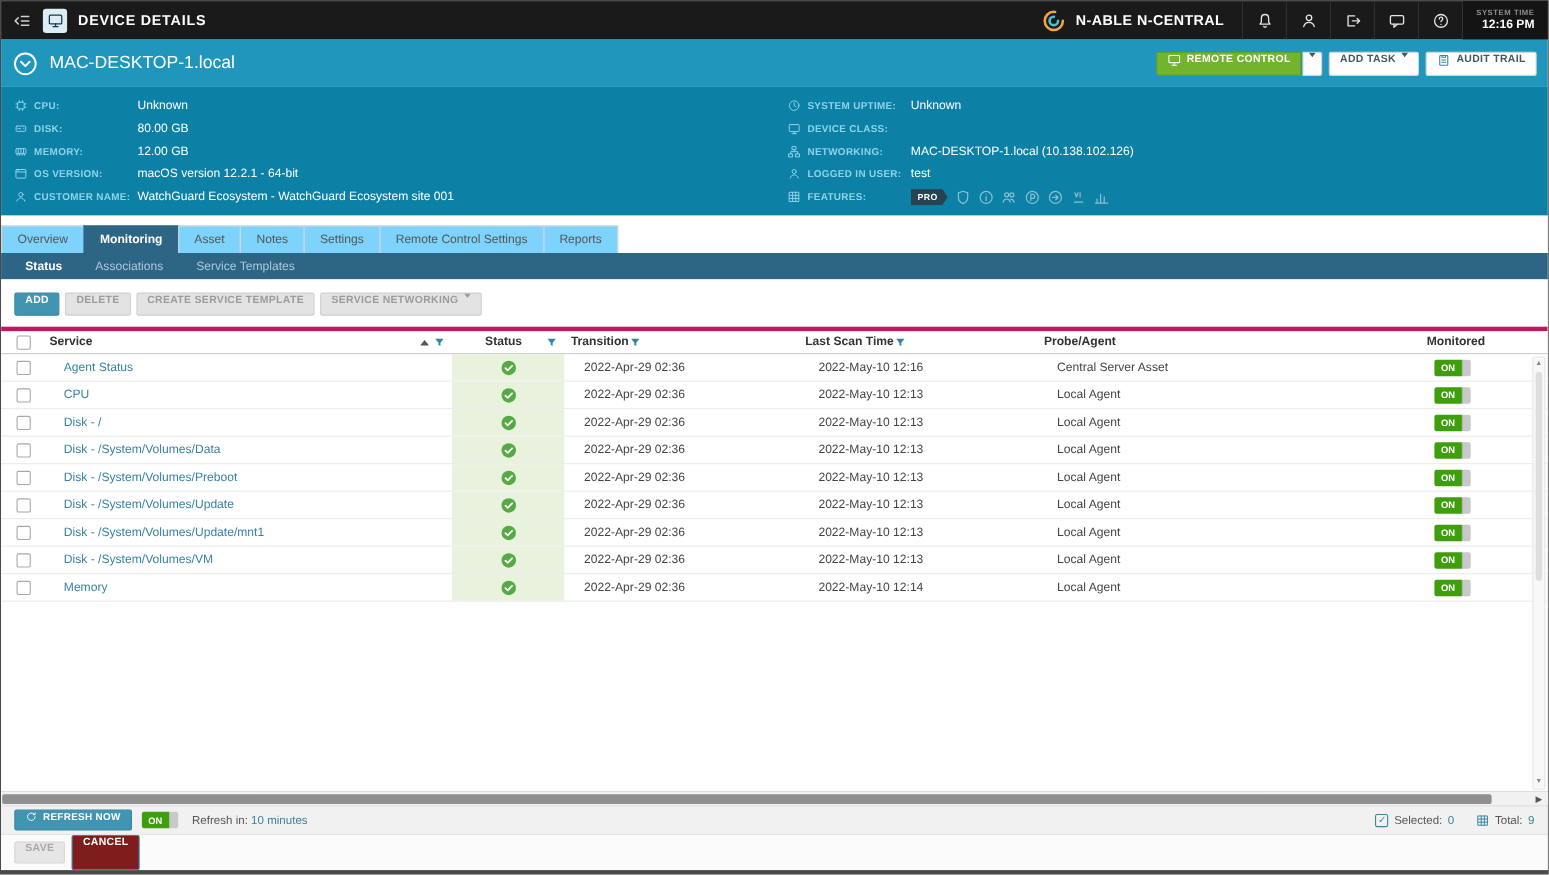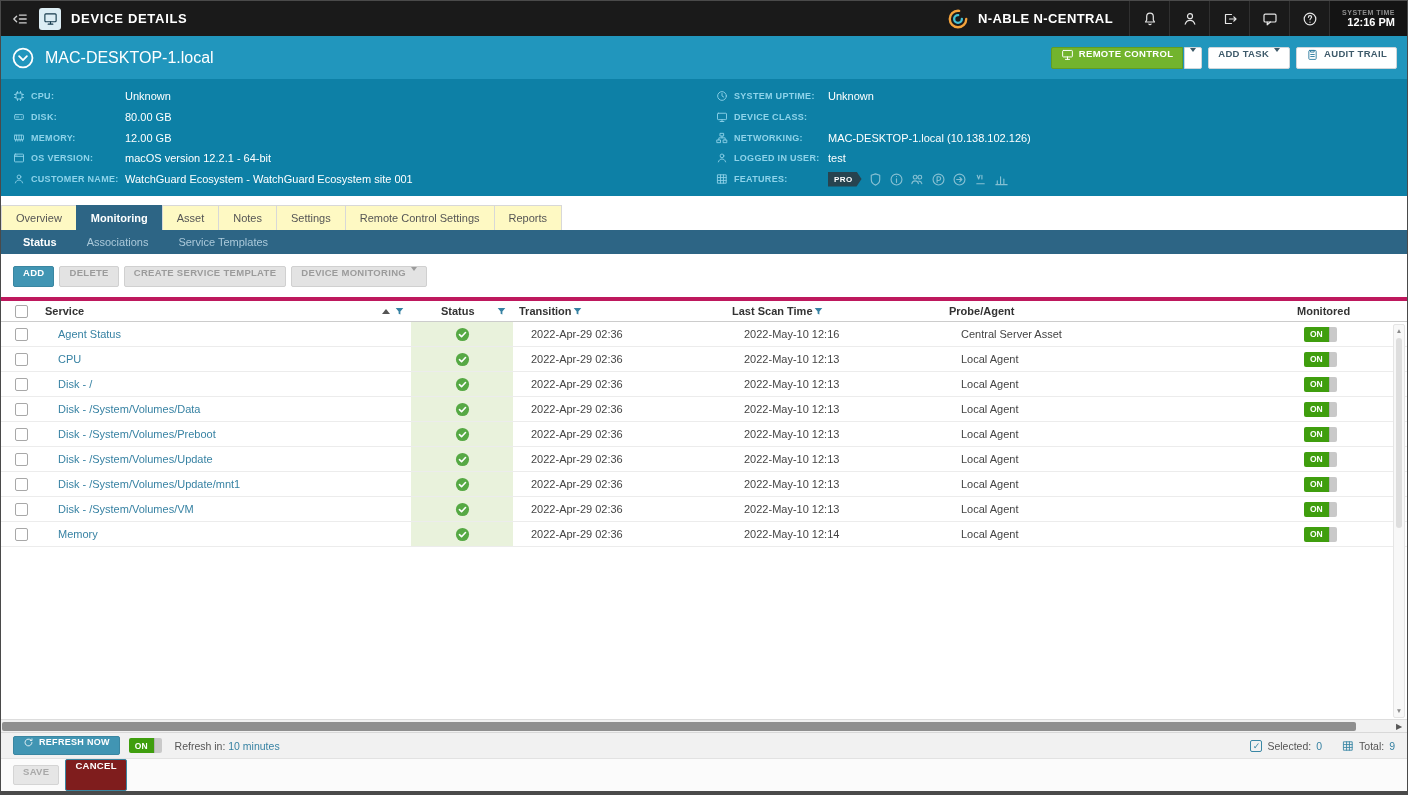--- a/index.html
+++ b/index.html
@@ -60,21 +60,21 @@
   .info-label{flex:0 0 88px;color:#8ed3ea;font-size:9px;font-weight:bold;letter-spacing:.3px}
   .info-value{color:#fff;font-size:11px;white-space:nowrap}
   .features-value{display:flex;align-items:center;gap:6px}
   .pro-badge{background:#27434f;color:#fff;font-size:8px;font-weight:bold;letter-spacing:.4px;
     padding:3px 9px 3px 6px;clip-path:polygon(0 0,calc(100% - 5px) 0,100% 50%,calc(100% - 5px) 100%,0 100%)}
   .feat-icon{width:15px;height:15px;color:rgba(255,255,255,.5)}
 
   
   .tabs-row{flex:0 0 34px;display:flex;align-items:flex-end;background:#fff;padding-top:9px}
   .tab{height:25px;display:flex;align-items:center;padding:0 14px;font-size:11px;color:#555;
-    background:#fef9c3;border:1px solid #d8d8d8;border-bottom:none;cursor:pointer;margin-right:-1px}
+    background:#7dd3fc;border:1px solid #d8d8d8;border-bottom:none;cursor:pointer;margin-right:-1px}
   .tab.active{background:#2d6585;border-color:#2d6585;color:#fff;font-weight:bold}
   .subtabs{flex:0 0 24px;background:#2d6585;display:flex;align-items:center;padding-left:22px;gap:30px}
   .subtab{font-size:11px;color:#abc9da;cursor:pointer}
   .subtab.active{color:#fff;font-weight:bold}
 
   
   .content{flex:1;position:relative;background:#fff;overflow:hidden}
   .toolbar{padding:12px 0 10px 12px;display:flex;gap:5px}
   .btn-teal{background:#4195b3;color:#fff;border-color:#3a86a1;height:21px}
   .btn-disabled{background:#e3e3e3;color:#9b9b9b;border-color:#d0d0d0;height:21px;cursor:default}
@@ -424,21 +424,21 @@
       <div class="subtab">Associations</div>
       <div class="subtab">Service Templates</div>
     </div>
 
   <div class="content">
     <div class="toolbar">
       <button class="btn btn-teal">ADD</button>
       <button class="btn btn-disabled">DELETE</button>
       <button class="btn btn-disabled">CREATE SERVICE TEMPLATE</button>
       <button class="btn btn-disabled">
-        <span>DEVICE MONITORING</span>
+        <span>SERVICE NETWORKING</span>
         <span class="caret"></span>
       </button>
     </div>
 
     <div class="table">
       <div class="thead">
         <div class="hcell hc-check">
             <span class="checkbox"></span>
           </div>
         <div class="hcell hc-service">

